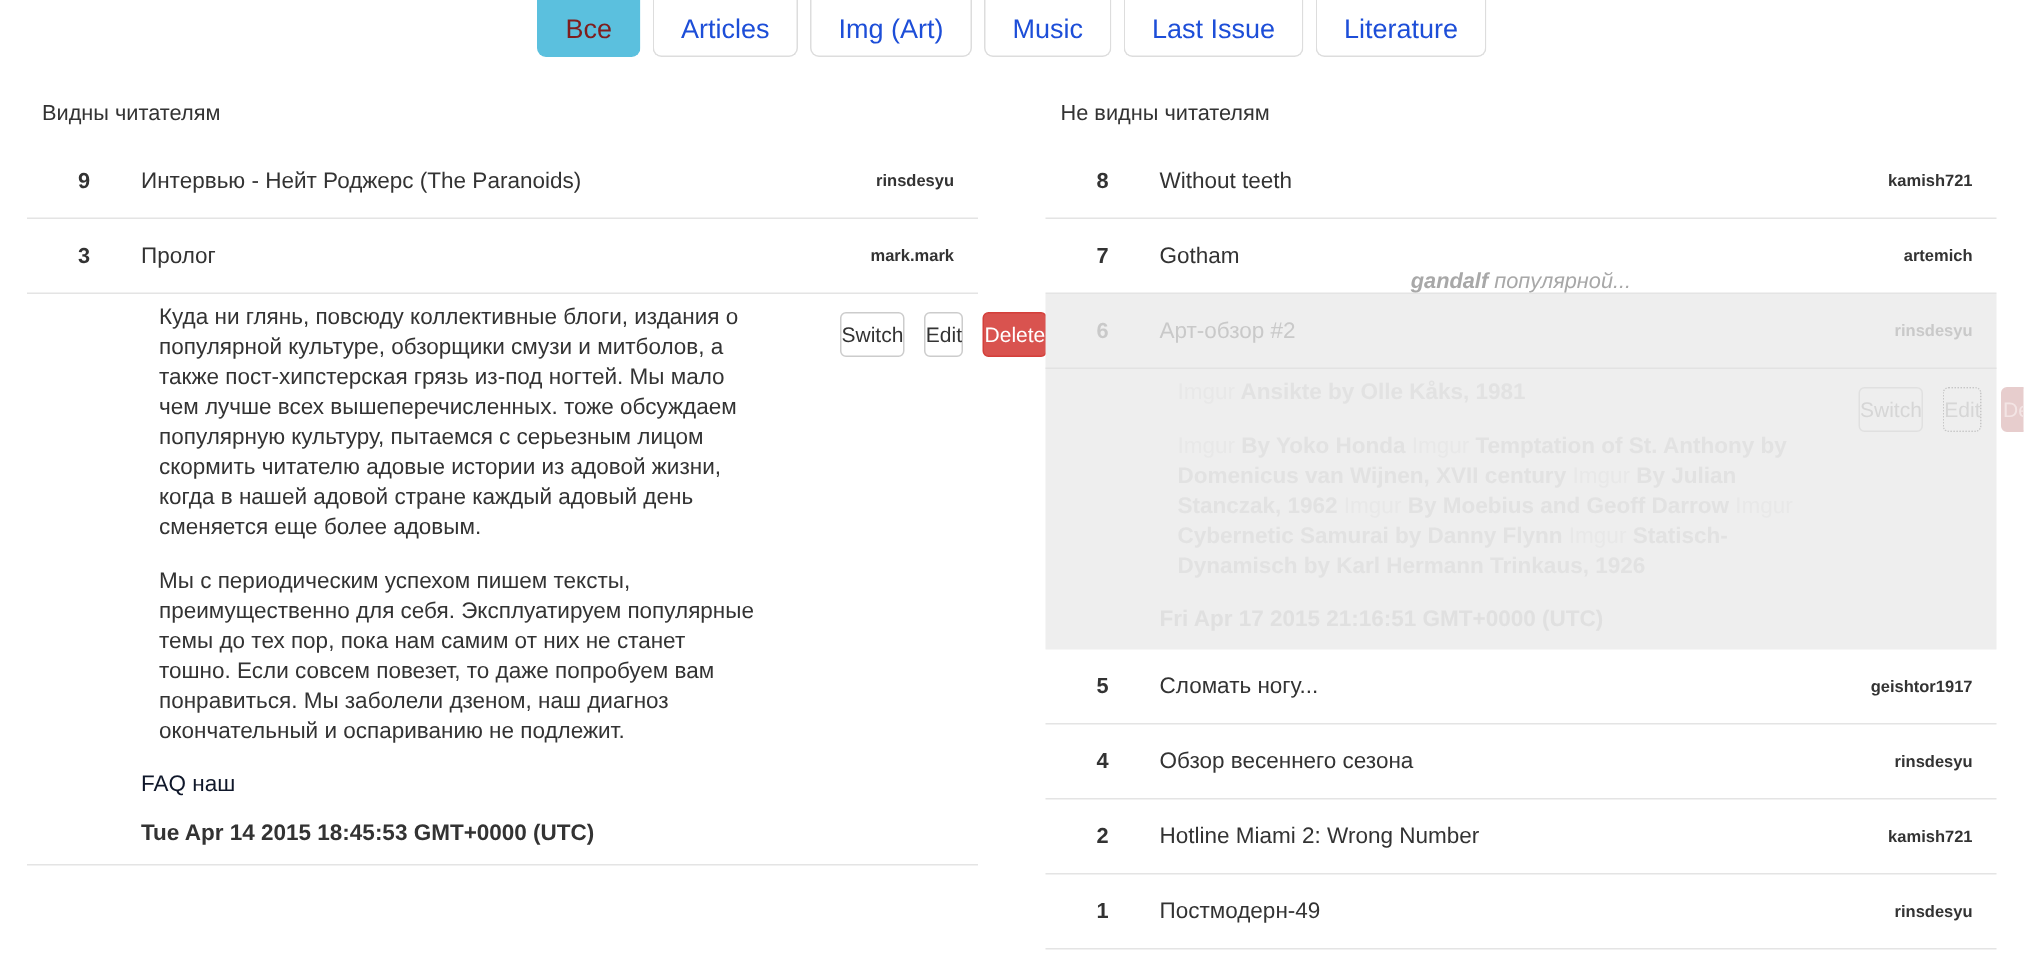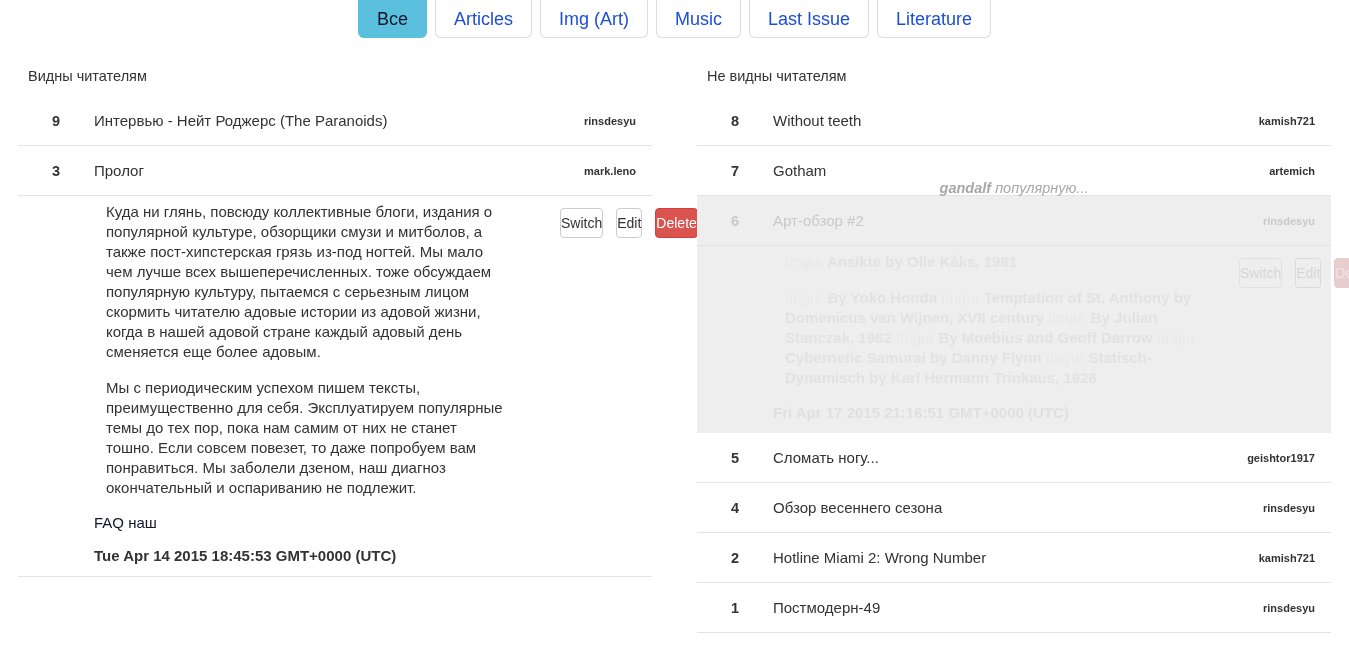--- a/index.html
+++ b/index.html
@@ -33,21 +33,21 @@
     background: #ffffff;
     border: 1px solid #dddddd;
     border-top: none;
     border-radius: 0 0 6px 6px;
     cursor: pointer;
     white-space: nowrap;
   }
   .tab.active {
     background: #5bc0de;
     border-color: #5bc0de;
-    color: #0f172a;
+    color: #7f1d1d;
   }
 
   
   .columns {
     display: flex;
     padding: 0 18px;
     margin-top: 28px;
     align-items: flex-start;
     justify-content: space-between;
   }
@@ -232,21 +232,21 @@
 
     <div class="row">
       <div class="num">9</div>
       <div class="title">Интервью - Нейт Роджерс (The Paranoids)</div>
       <div class="author">rinsdesyu</div>
     </div>
 
     <div class="row">
       <div class="num">3</div>
       <div class="title">Пролог</div>
-      <div class="author">mark.leno</div>
+      <div class="author">mark.mark</div>
     </div>
 
     <div class="body-wrap">
       <div class="body-spacer"></div>
       <div class="body-main">
         <p>Куда ни глянь, повсюду коллективные блоги, издания о популярной культуре, обзорщики смузи и митболов, а также пост-хипстерская грязь из-под ногтей. Мы мало чем лучше всех вышеперечисленных. тоже обсуждаем популярную культуру, пытаемся с серьезным лицом скормить читателю адовые истории из адовой жизни, когда в нашей адовой стране каждый адовый день сменяется еще более адовым.</p>
         <p>Мы с периодическим успехом пишем тексты, преимущественно для себя. Эксплуатируем популярные темы до тех пор, пока нам самим от них не станет тошно. Если совсем повезет, то даже попробуем вам понравиться. Мы заболели дзеном, наш диагноз окончательный и оспариванию не подлежит.</p>
         <a class="body-link">FAQ наш</a>
         <div class="body-date">Tue Apr 14 2015 18:45:53 GMT+0000 (UTC)</div>
       </div>
@@ -270,21 +270,21 @@
     <div class="row">
       <div class="num">7</div>
       <div class="title">Gotham</div>
       <div class="author">artemich</div>
     </div>
 
     <div class="locked">
       <div class="row">
         <div class="editing-note">
           <b>gandalf</b>
-          <span>популярную...</span>
+          <span>популярной...</span>
         </div>
         <div class="num">6</div>
         <div class="title">Арт-обзор #2</div>
         <div class="author">rinsdesyu</div>
       </div>
 
       <div class="body-wrap">
         <div class="body-spacer"></div>
         <div class="body-main">
           <p><span class="imgur">Imgur</span> <span>Ansikte by Olle Kåks, 1981</span></p>

